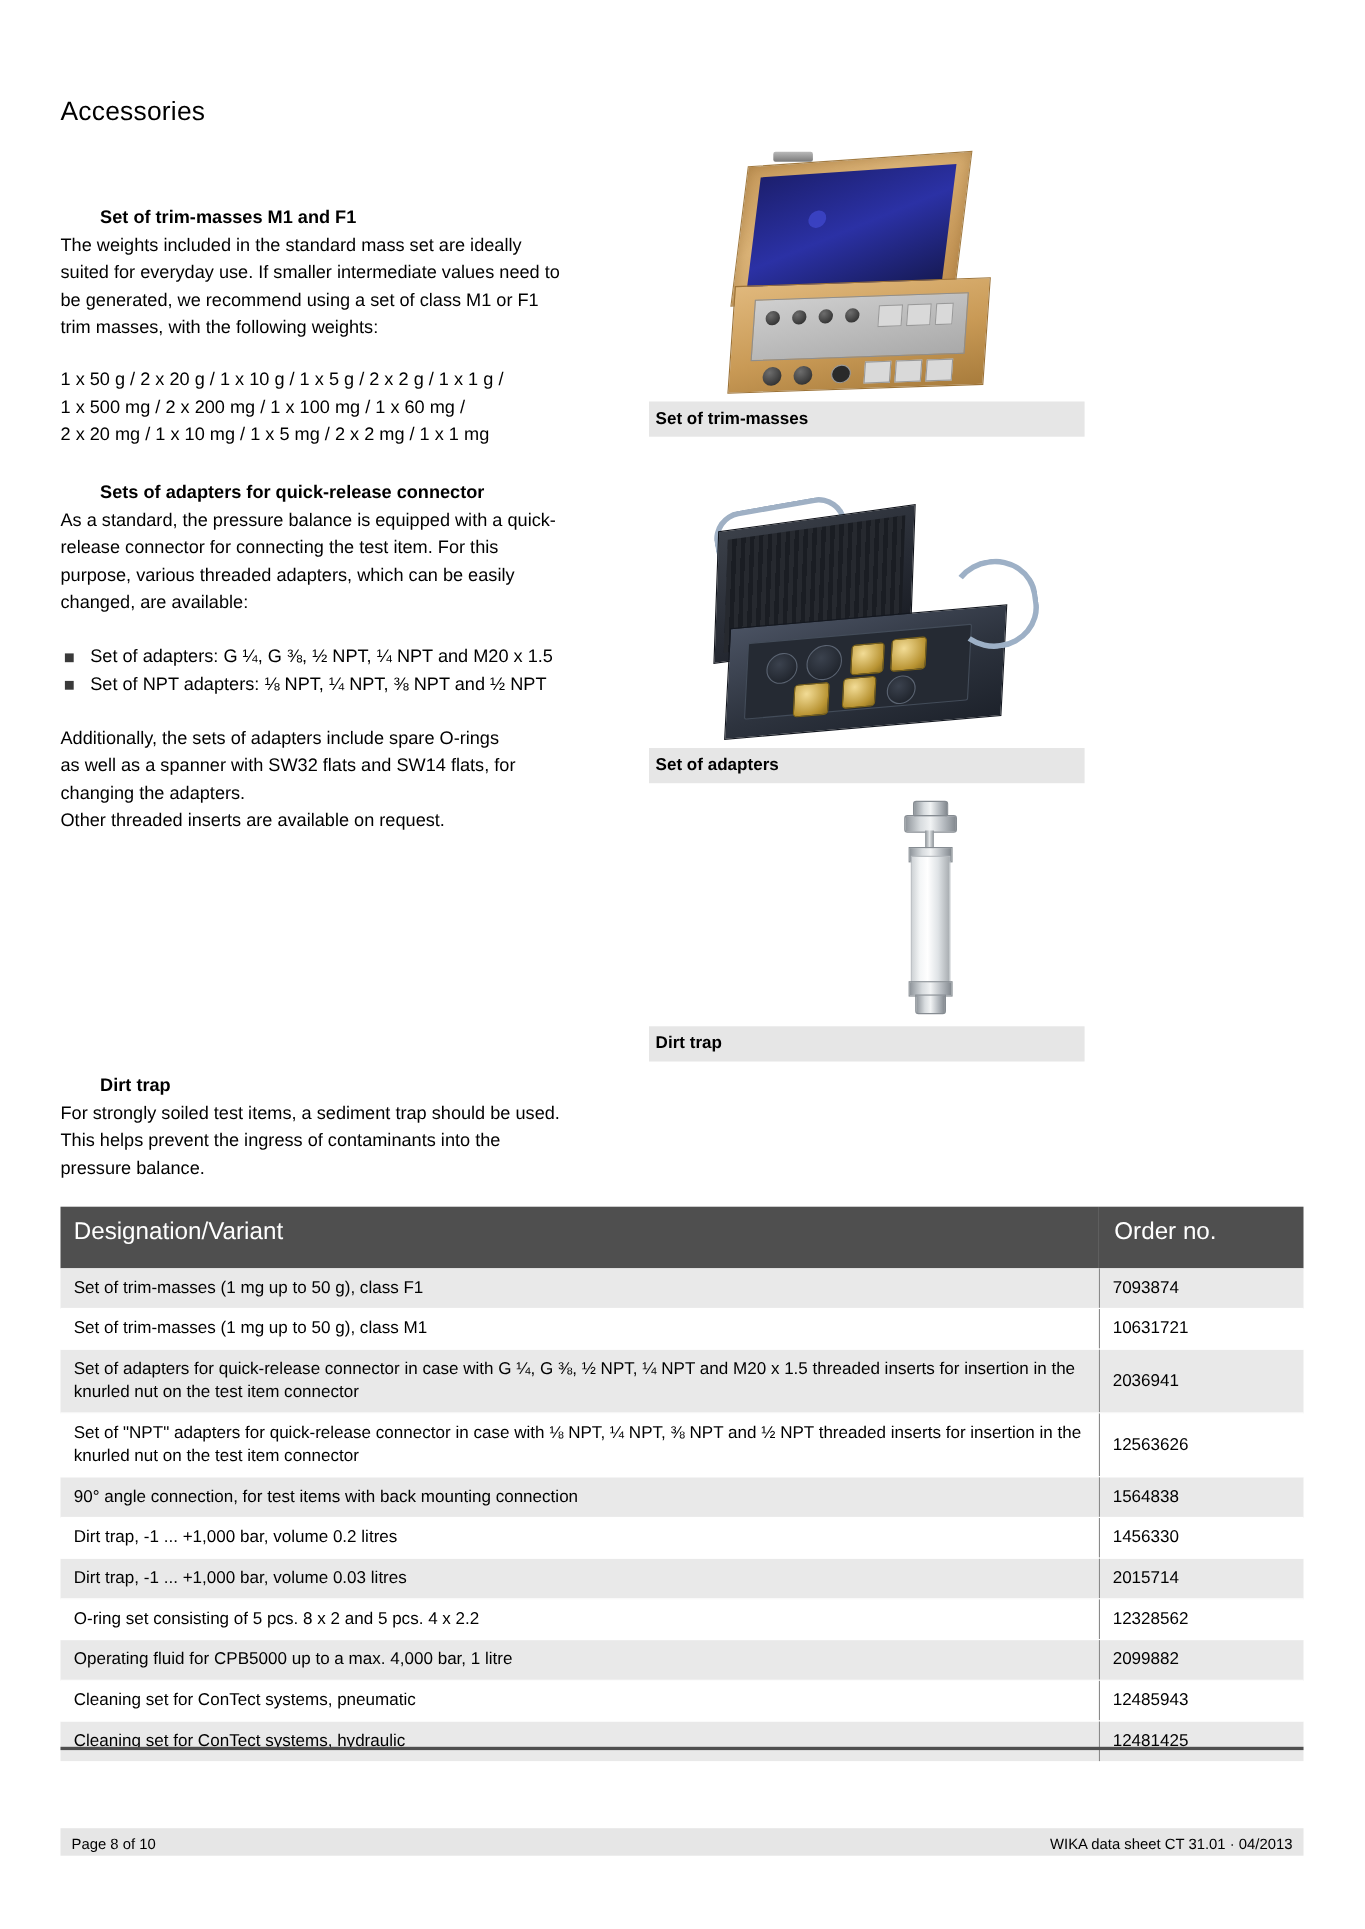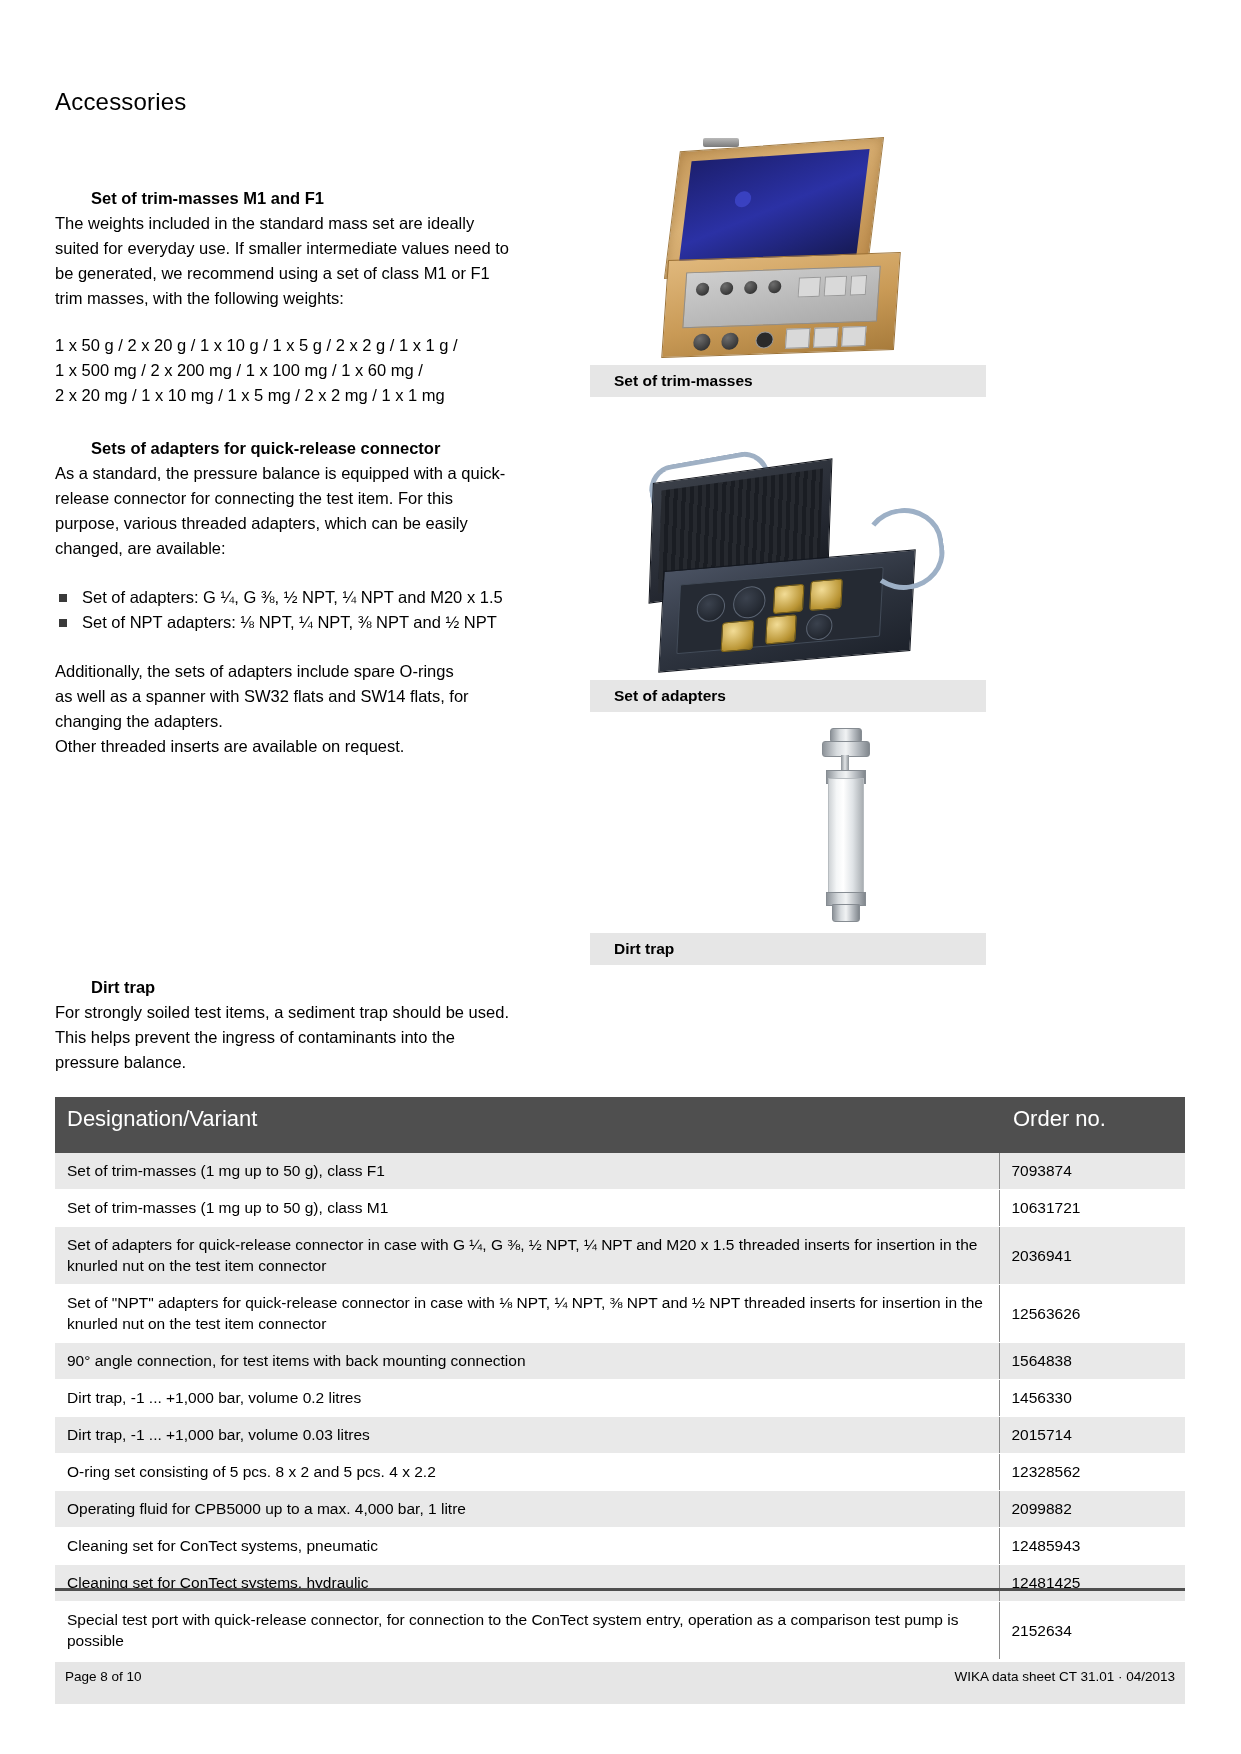--- a/index.html
+++ b/index.html
@@ -76,21 +76,21 @@
     font-size: 16.5px;
     line-height: 25px;
   }
   .caption {
     position: absolute;
     left: 590px;
     width: 396px;
     background: #e6e6e6;
     font-weight: bold;
     font-size: 15.5px;
-    padding: 7px 0 7px 24px;
+    padding: 7px 0 7px 6px;
     box-sizing: border-box;
   }
 
   
   .photo1 { position:absolute; left:655px; top:138px; width:270px; height:230px; }
   .p1-lid {
     position:absolute; left:18px; top:6px; width:200px; height:126px;
     background: linear-gradient(150deg,#c79a5c 0%,#dcb478 35%,#c08f4f 100%);
     transform: skewX(-11deg) rotate(-4deg);
     border:1px solid #a37c42;
@@ -207,21 +207,21 @@
     height: 3px;
     background: #4f4f4f;
   }
 
   
   .footer {
     position: absolute;
     left: 55px;
     top: 1662px;
     width: 1130px;
-    height: 42px;
+    height: 25px;
     background: #e6e6e6;
     font-size: 13.5px;
   }
   .footer .left { position: absolute; left: 10px; top: 7px; }
   .footer .right { position: absolute; right: 10px; top: 7px; }
 </style>
 </head>
 <body>
 
 <div class="page">
@@ -372,24 +372,20 @@
         <td class="order">2099882</td>
       </tr>
       <tr class="plain">
         <td>Cleaning set for ConTect systems, pneumatic</td>
         <td class="order">12485943</td>
       </tr>
       <tr class="alt">
         <td>Cleaning set for ConTect systems, hydraulic</td>
         <td class="order">12481425</td>
       </tr>
-      <tr class="plain">
-        <td>Special test port with quick-release connector, for connection to the ConTect system entry, operation as a comparison test pump is possible</td>
-        <td class="order">2152634</td>
-      </tr>
     </tbody>
   </table>
   <div class="tbl-wrap-line" style="top:1588px;"></div>
 
   <div class="footer">
     <span class="left">Page 8 of 10</span>
     <span class="right">WIKA data sheet CT 31.01 · 04/2013</span>
   </div>
 
 </div>

